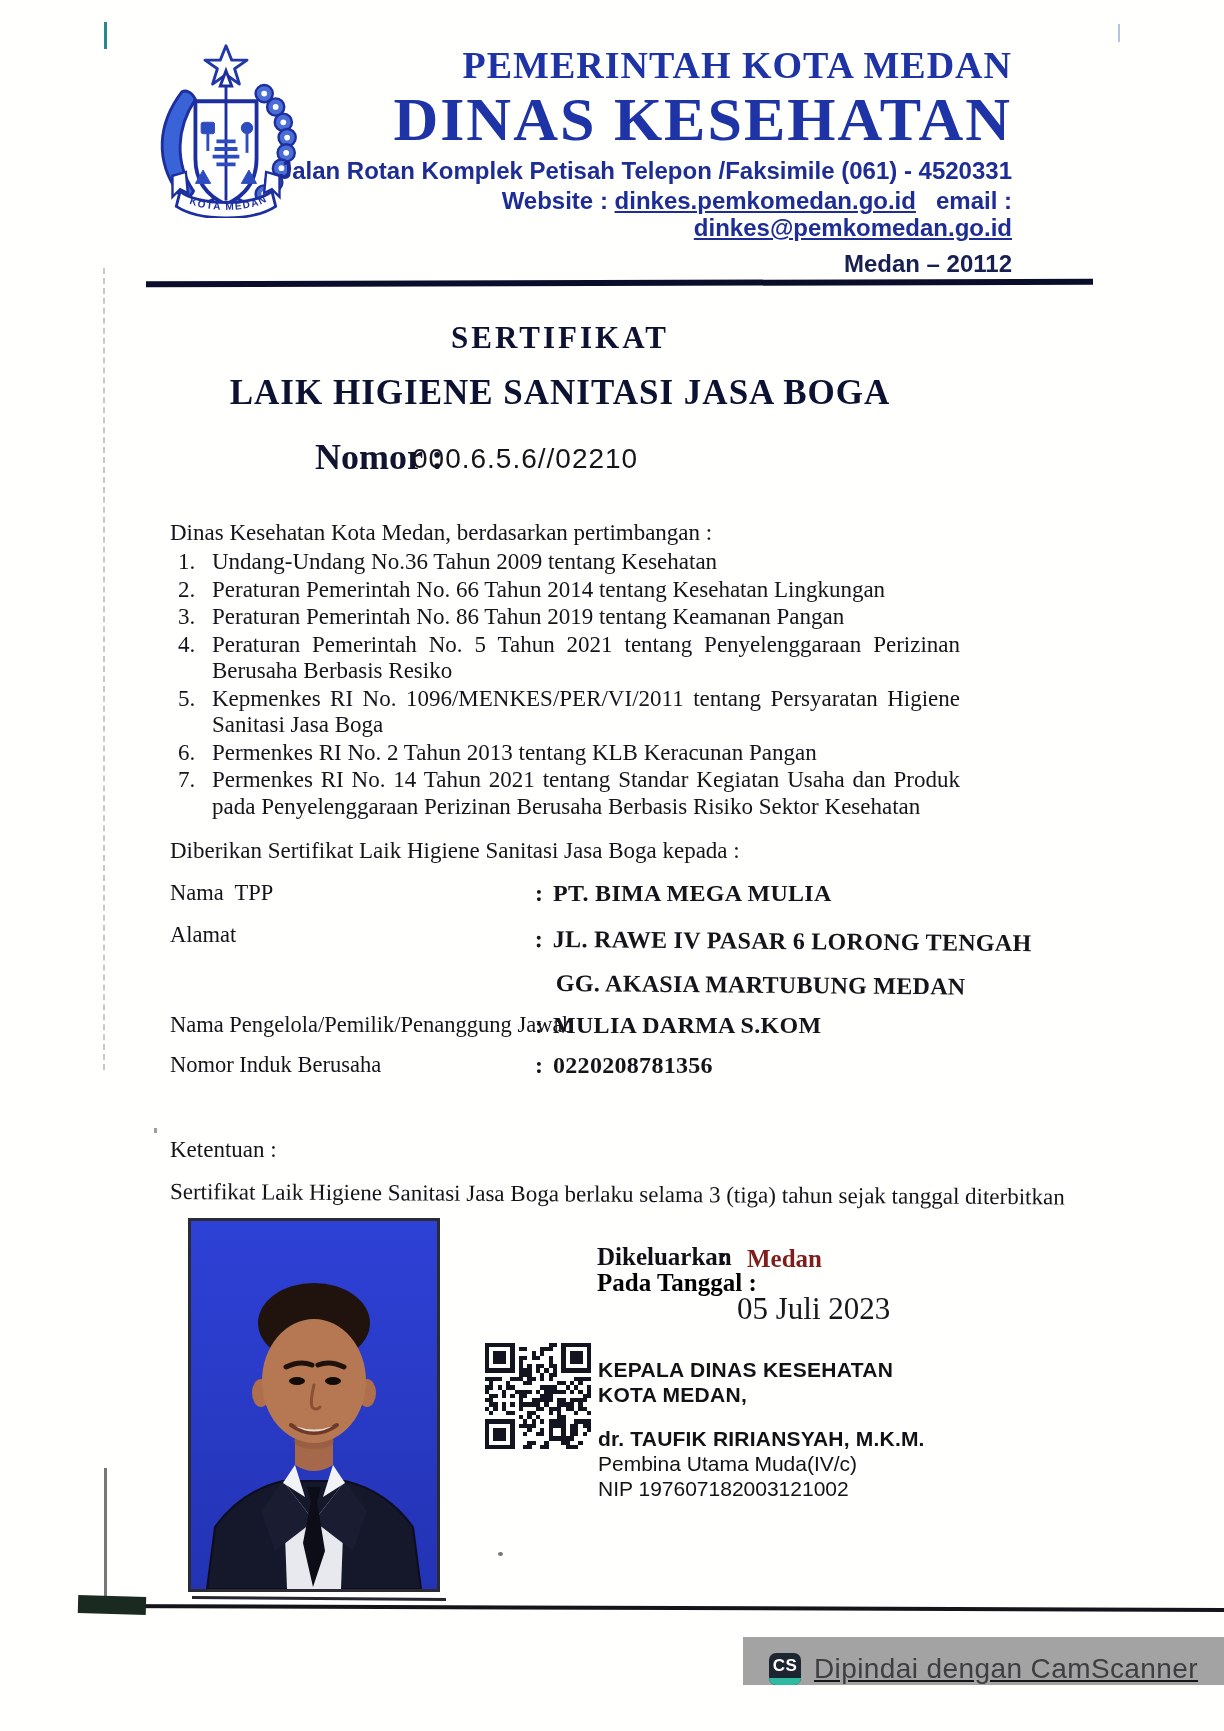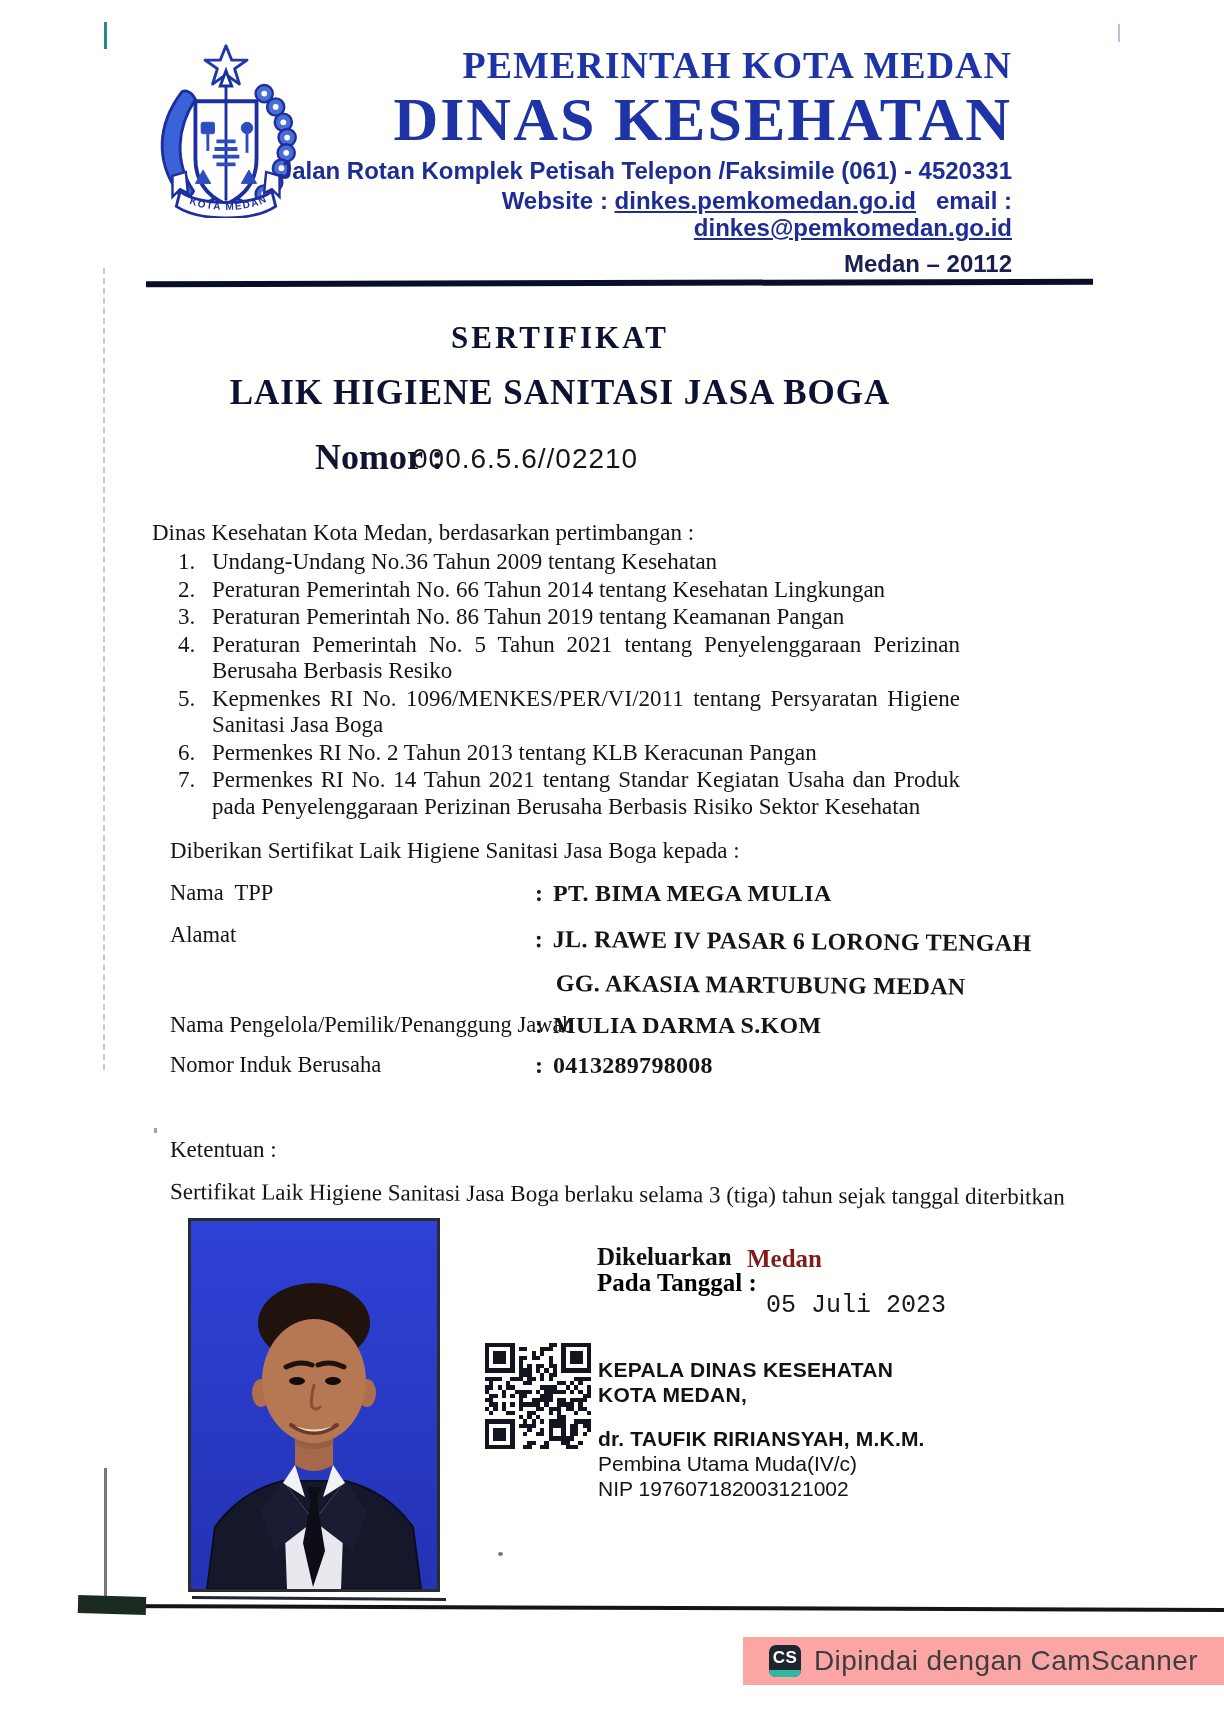--- a/index.html
+++ b/index.html
@@ -30,21 +30,21 @@
   .rule{position:absolute;left:146px;top:280px;width:947px;height:6px;background:#0b0e2a;transform:rotate(-.15deg);}
 
   
   .title-block{position:absolute;left:130px;top:320px;width:860px;text-align:center;color:#0d1232;}
   .cert-title{font-size:31px;font-weight:bold;letter-spacing:3px;margin:0;}
   .cert-sub{font-size:35px;font-weight:bold;letter-spacing:1px;margin-top:17px;}
   .nomor-label{position:absolute;left:315px;top:436px;font-size:36px;font-weight:bold;color:#101431;}
   .nomor-value{position:absolute;left:412px;top:443px;font-family:"Liberation Sans",sans-serif;font-size:28px;color:#15151c;letter-spacing:1px;}
 
   
-  .consider-intro{position:absolute;left:152px;top:520px;font-size:23px;}
+  .consider-intro{position:absolute;left:170px;top:520px;font-size:23px;}
   .consider-list{position:absolute;left:178px;top:549px;width:782px;margin:0;padding:0;list-style:none;}
   .consider-list li{display:flex;margin:0 0 1px 0;}
   .li-num{flex:0 0 34px;font-size:23px;line-height:26.5px;}
   .li-txt{flex:1;font-size:23px;line-height:26.5px;text-align:justify;}
 
   
   .recipient-intro{position:absolute;left:170px;top:838px;font-size:23px;}
   .fld-label{position:absolute;left:170px;font-size:22.5px;white-space:pre;}
   .fld-colon{position:absolute;left:535px;font-size:24px;font-weight:bold;}
   .fld-value{position:absolute;left:553px;font-size:24px;font-weight:bold;letter-spacing:.3px;white-space:nowrap;}
@@ -61,32 +61,32 @@
   
   .photo{position:absolute;left:188px;top:1218px;width:252px;height:374px;border:3px solid #2b2b33;box-sizing:border-box;background:#2b3ed3;}
   .photo svg{display:block;width:100%;height:100%;}
   .qr{position:absolute;left:485px;top:1343px;width:106px;height:106px;}
 
   
   .issue-l1a{position:absolute;left:597px;top:1243px;font-size:25px;font-weight:bold;color:#101018;}
   .issue-colon{position:absolute;left:719px;top:1243px;font-size:25px;font-weight:bold;color:#101018;}
   .issue-l1b{position:absolute;left:747px;top:1245px;font-size:25px;font-weight:bold;color:#7f1d1d;}
   .issue-l2{position:absolute;left:597px;top:1269px;font-size:25px;font-weight:bold;color:#000000;}
-  .issue-date{position:absolute;left:766px;top:1291px;font-family:Liberation Mono, monospace;font-size:25px;color:#17171c;}
+  .issue-date{position:absolute;left:737px;top:1291px;font-family:Liberation Serif, serif;font-size:31px;color:#17171c;}
   .esign{position:absolute;left:598px;font-family:"Liberation Sans",sans-serif;font-size:21px;color:#121216;white-space:nowrap;}
   .esign-note{top:1333px;font-weight:bold;}
   .esign-o1{top:1358px;font-weight:bold;letter-spacing:.3px;}
   .esign-o2{top:1383px;font-weight:bold;letter-spacing:.3px;}
   .esign-name{top:1427px;font-weight:bold;letter-spacing:.2px;}
   .esign-rank{top:1452px;}
   .esign-nip{top:1477px;}
 
   
-  .footer-bar{position:absolute;left:743px;top:1637px;width:481px;height:48px;background:#fca5a5;
-              display:flex;align-items:center;gap:13px;padding-left:26px;box-sizing:border-box;}
+  .footer-bar{position:absolute;left:743px;top:1637px;width:481px;height:48px;background:#a3a3a3;
+              display:flex;align-items:flex-end;gap:13px;padding-left:26px;box-sizing:border-box;text-decoration:underline;}
   .cs-icon{position:relative;flex:0 0 32px;width:32px;height:32px;border-radius:7px;background:#1d2531;}
   .cs-icon::after{content:"";position:absolute;left:0;right:0;bottom:0;height:7px;background:#2eb9a2;border-radius:0 0 7px 7px;}
   .cs-letters{position:absolute;left:0;width:100%;top:1px;height:24px;line-height:24px;text-align:center;
               color:#fff;font-family:"Liberation Sans",sans-serif;font-weight:bold;font-size:17px;letter-spacing:.5px;}
   .cs-text{font-family:"Liberation Sans",sans-serif;font-size:28px;color:#3e3e40;letter-spacing:.4px;}
 </style>
 </head>
 <body>
 
 <div class="page">
@@ -209,21 +209,21 @@
   <span class="fld-colon f2v">:</span>
   <span class="fld-value f2v">JL. RAWE IV PASAR 6 LORONG TENGAH</span>
   <span class="fld-value f2v2">GG. AKASIA MARTUBUNG MEDAN</span>
 
   <span class="fld-label f3">Nama Pengelola/Pemilik/Penanggung Jawab</span>
   <span class="fld-colon f3v">:</span>
   <span class="fld-value f3v">MULIA DARMA S.KOM</span>
 
   <span class="fld-label f4">Nomor Induk Berusaha</span>
   <span class="fld-colon f4v">:</span>
-  <span class="fld-value f4v">0413289798008</span>
+  <span class="fld-value f4v">0220208781356</span>
 
   <div class="terms-heading">Ketentuan :</div>
   <div class="terms-body">Sertifikat Laik Higiene Sanitasi Jasa Boga berlaku selama 3 (tiga) tahun sejak tanggal diterbitkan</div>
 
   <div class="photo">
     <svg viewBox="0 0 246 368" preserveAspectRatio="none" xmlns="http://www.w3.org/2000/svg">
       <defs>
         <linearGradient id="pbg" x1="0" y1="0" x2="0" y2="1">
           <stop offset="0" stop-color="#2E41D6"></stop>
             <stop offset="1" stop-color="#2333B4"></stop>

